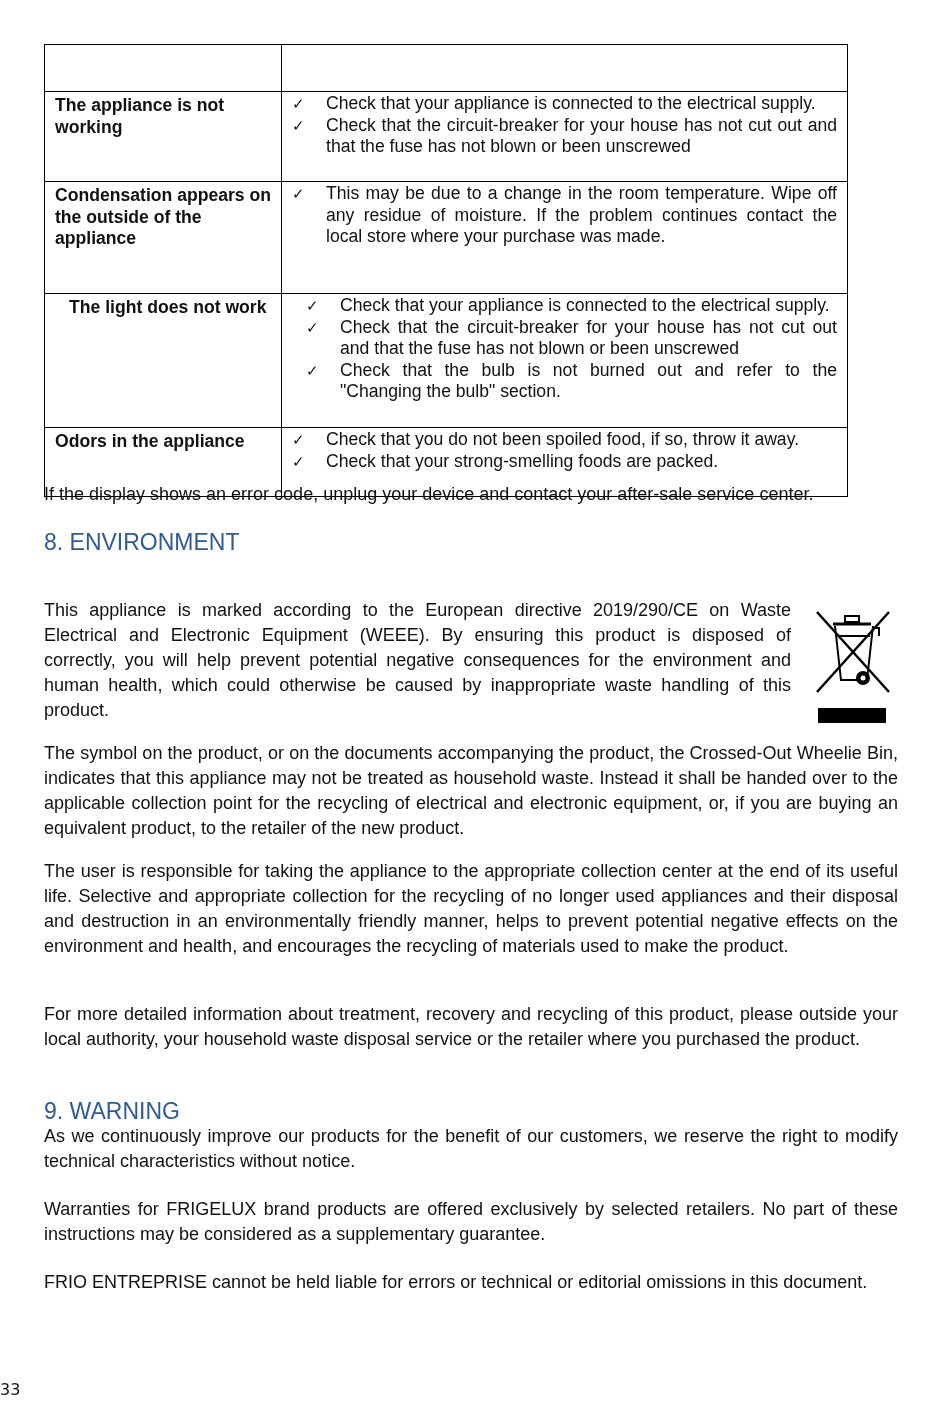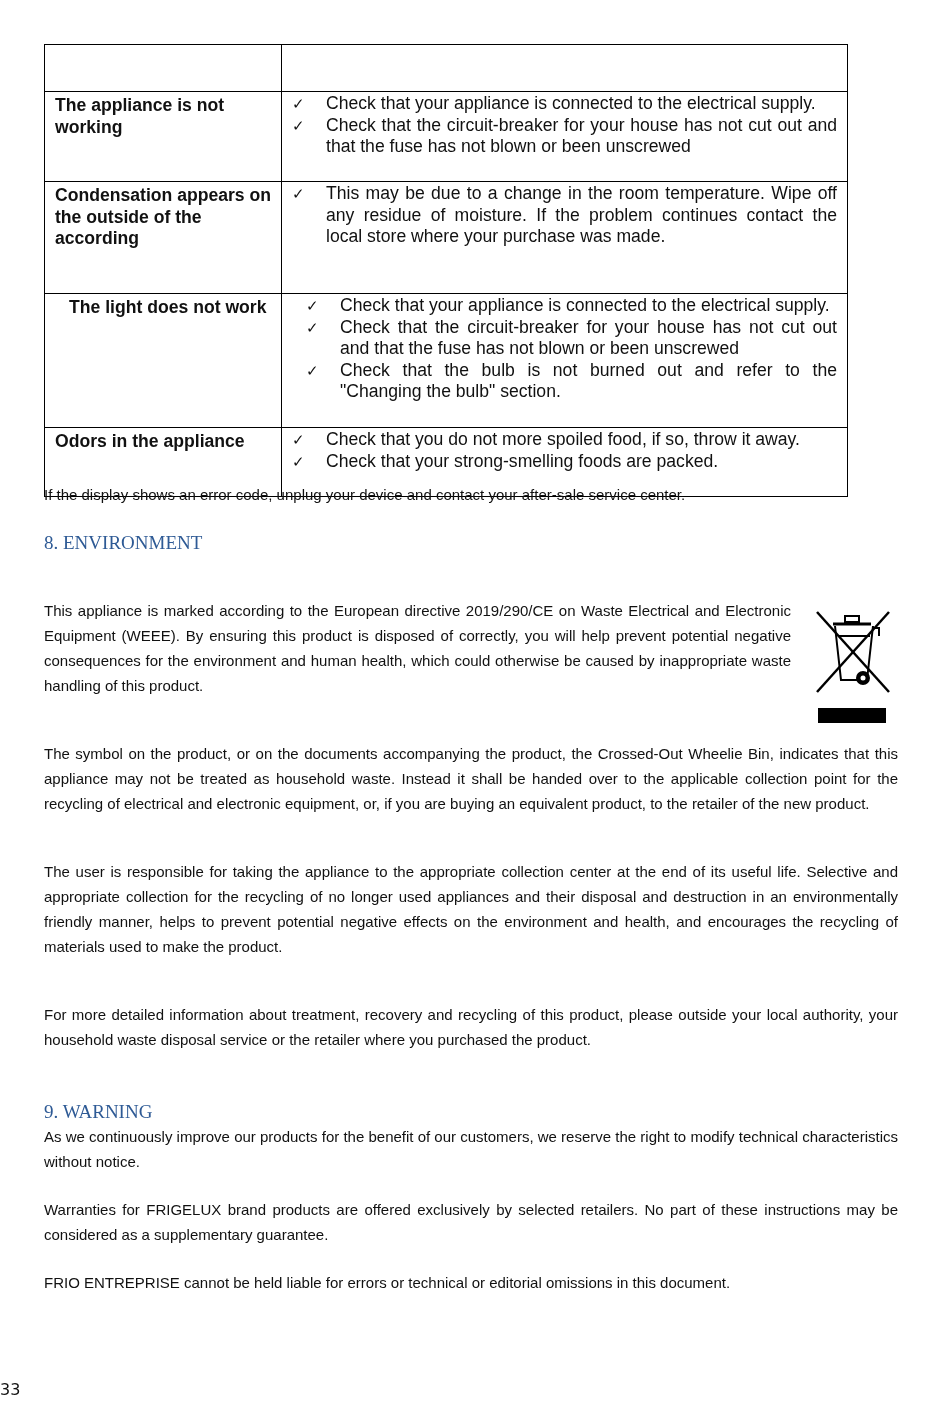--- a/index.html
+++ b/index.html
@@ -26,22 +26,22 @@
   tr.r2 td { height: 108px; }
   tr.r3 td { height: 130px; padding-left: 24px; }
   tr.r4 td { height: 65px; }
 
   ul.checks { list-style: none; margin: 0; padding: 0; }
   ul.checks li { position: relative; padding-left: 34px; text-align: justify; }
   ul.checks li .check {
     position: absolute; left: 0; top: 0; width: 20px; font-size: 15px;
   }
 
-  .text { position: absolute; left: 44px; width: 854px; font-size: 15px; line-height: 25px; text-align: justify; }
-  .heading { position: absolute; left: 44px; font-size: 19px; color: #2e5a95; line-height: 25px; font-family: Liberation Serif, serif; }
+  .text { position: absolute; left: 44px; width: 854px; font-size: 18px; line-height: 25px; text-align: justify; }
+  .heading { position: absolute; left: 44px; font-size: 23px; color: #2e5a95; line-height: 25px; }
 
   .weee-text { width: 747px; }
   .weee-icon { position: absolute; left: 811px; top: 606px; width: 82px; height: 120px; }
 
   .page-number { position: absolute; left: 0; width: 950px; top: 1380px; text-align: left; font-size: 16px; font-family: "DejaVu Sans", sans-serif; }
 </style>
 </head>
 <body>
 
 <div class="page">
@@ -61,21 +61,21 @@
       <td class="problem">The appliance is not working</td>
       <td class="solutions">
         <ul class="checks">
           <li><span class="check">✓</span><span>Check that your appliance is connected to the electrical supply.</span></li>
           <li><span class="check">✓</span><span>Check that the circuit-breaker for your house has not cut out and that the fuse has not blown or been unscrewed</span></li>
         </ul>
       </td>
     </tr>
 
     <tr class="r2">
-      <td class="problem">Condensation appears on the outside of the according</td>
+      <td class="problem">Condensation appears on the outside of the appliance</td>
       <td class="solutions">
         <ul class="checks">
           <li><span class="check">✓</span><span>This may be due to a change in the room temperature. Wipe off any residue of moisture. If the problem continues contact the local store where your purchase was made.</span></li>
         </ul>
       </td>
     </tr>
 
     <tr class="r3">
       <td class="problem">The light does not work</td>
       <td class="solutions">
@@ -84,21 +84,21 @@
           <li><span class="check">✓</span><span>Check that the circuit-breaker for your house has not cut out and that the fuse has not blown or been unscrewed</span></li>
           <li><span class="check">✓</span><span>Check that the bulb is not burned out and refer to the "Changing the bulb" section.</span></li>
         </ul>
       </td>
     </tr>
 
     <tr class="r4">
       <td class="problem">Odors in the appliance</td>
       <td class="solutions">
         <ul class="checks">
-          <li><span class="check">✓</span><span>Check that you do not more spoiled food, if so, throw it away.</span></li>
+          <li><span class="check">✓</span><span>Check that you do not been spoiled food, if so, throw it away.</span></li>
           <li><span class="check">✓</span><span>Check that your strong-smelling foods are packed.</span></li>
         </ul>
       </td>
     </tr>
   </tbody>
     </table>
 
   <div class="text" style="top:482px; text-align:left;">If the display shows an error code, unplug your device and contact your after-sale service center.</div>
 
   <div class="heading" style="top:530px;">8. ENVIRONMENT</div>

